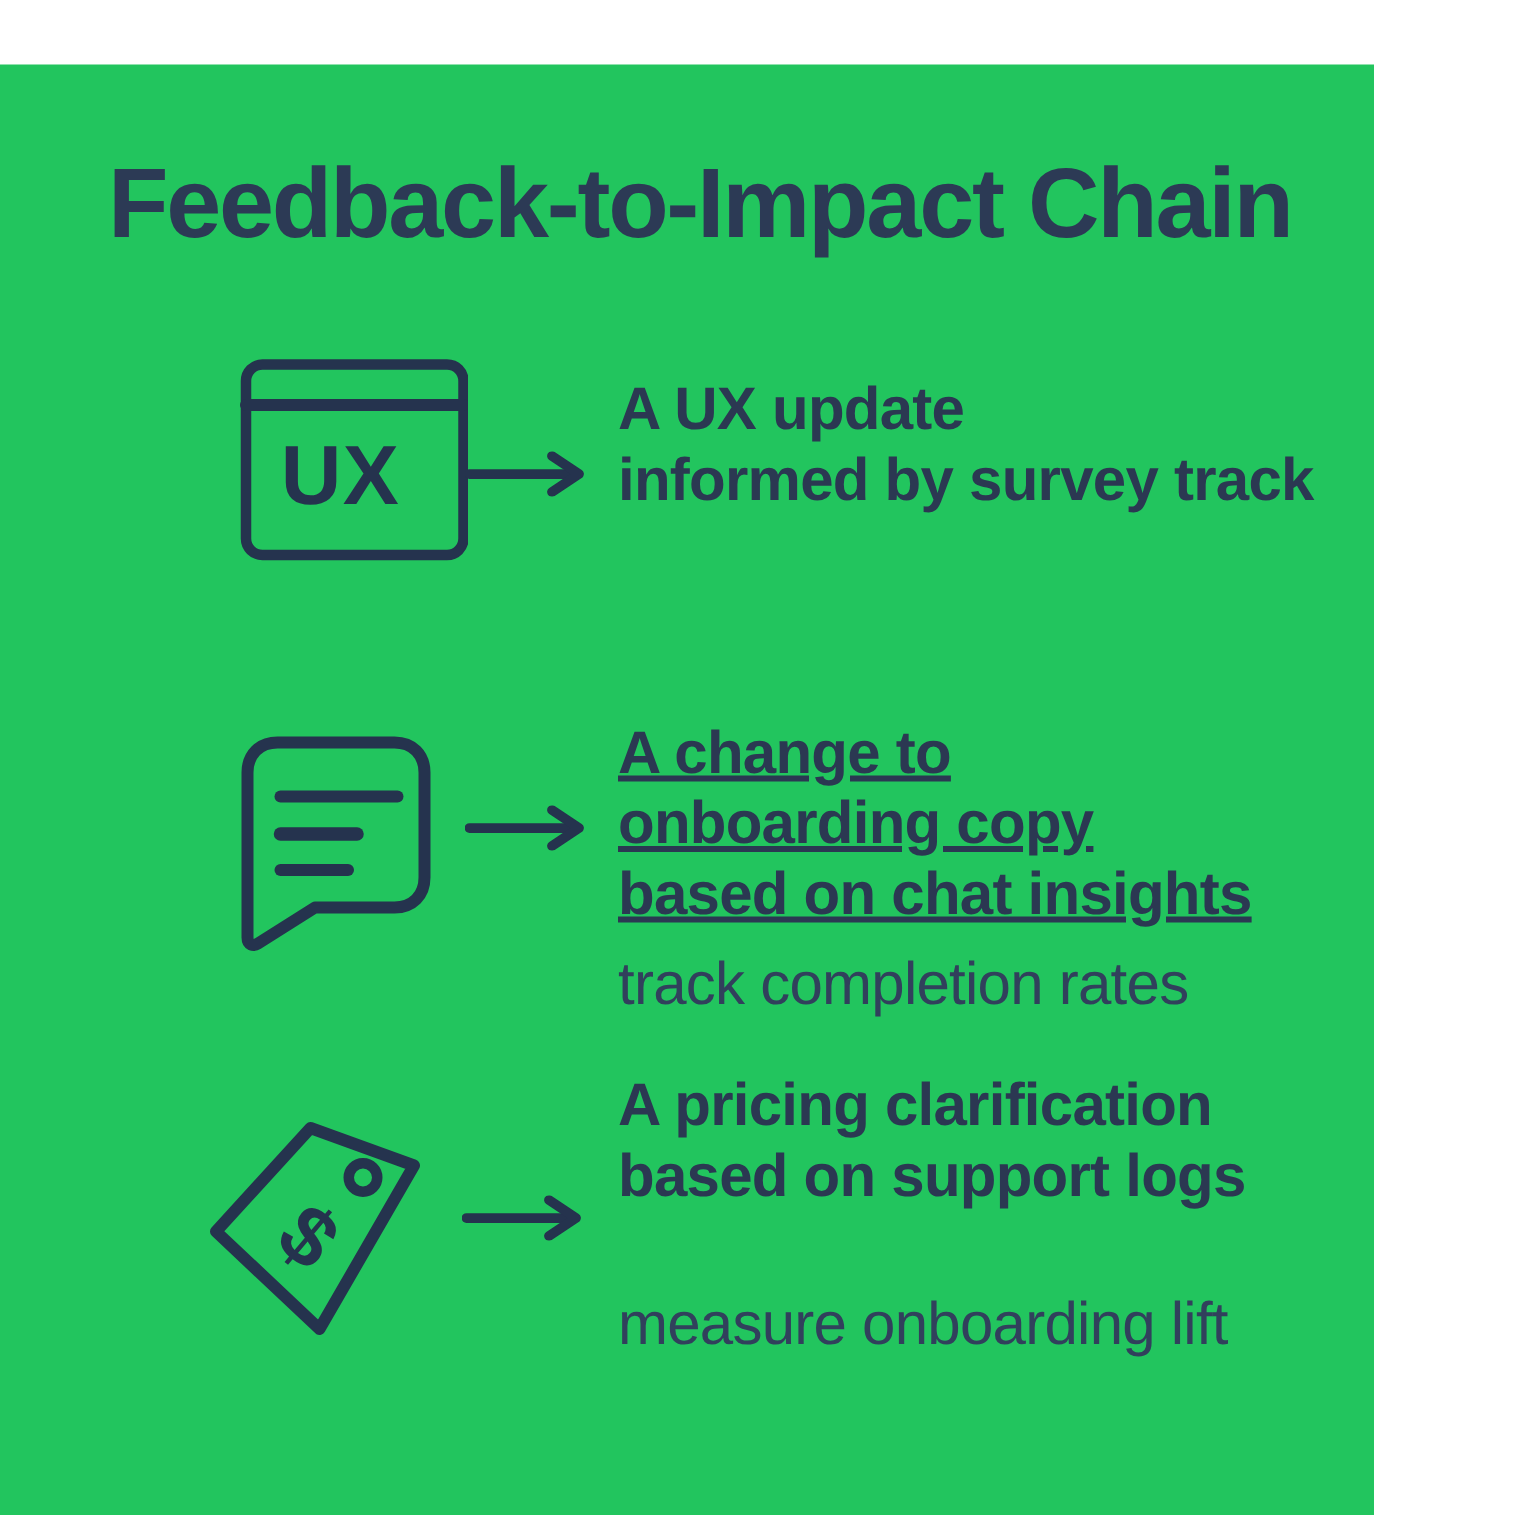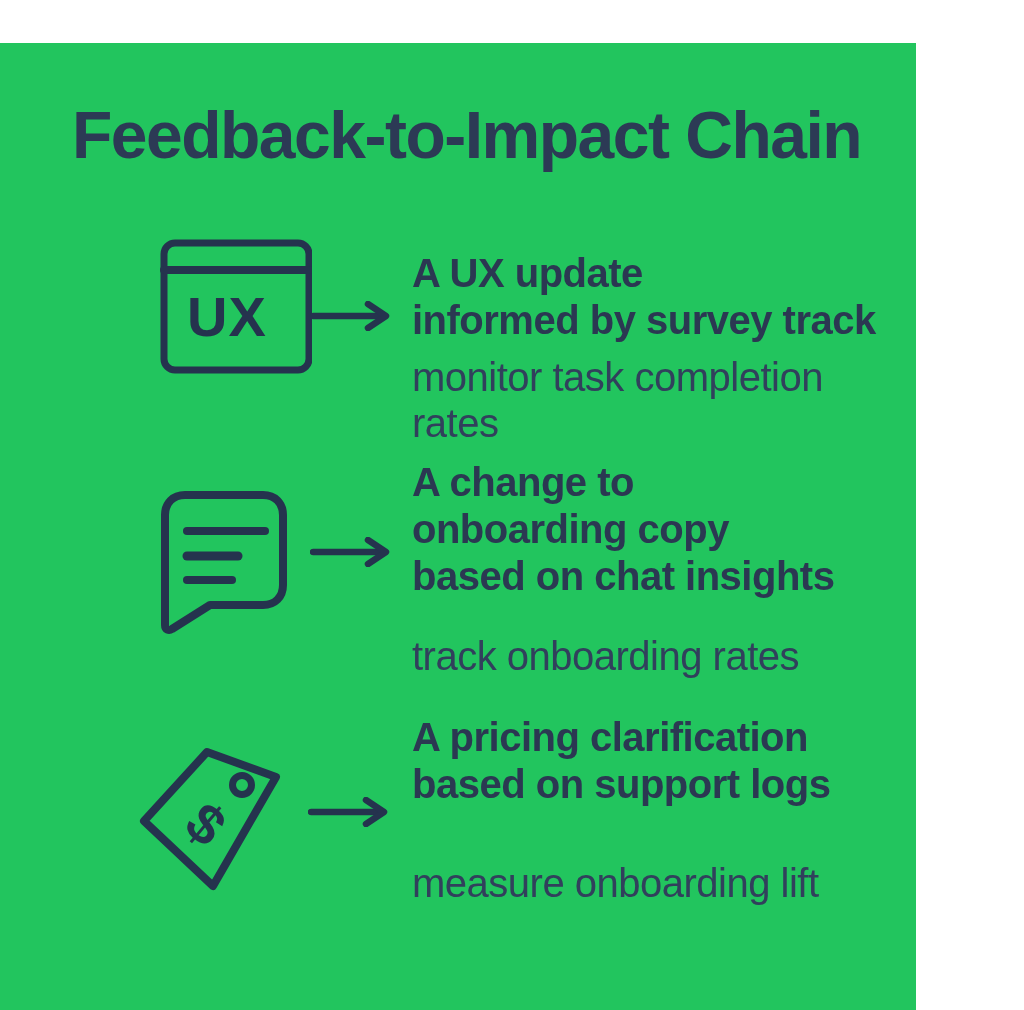--- a/index.html
+++ b/index.html
@@ -46,40 +46,39 @@
     </svg>
   </div>
   <div class="arrow" style="left:310px;top:258px;">
     <svg width="90" height="30" viewBox="0 0 90 30">
       <line class="stroke" x1="3" y1="15" x2="74" y2="15" stroke-width="6.5"></line>
       <polyline class="stroke" points="58,3 76,15 58,27" stroke-width="6.5"></polyline>
     </svg>
   </div>
   <p class="main-text" style="top:207px;">A UX update
 informed by survey track</p>
-  <p class="metric-text" style="top:311px;">monitor task completion rates</p>
 
   <div class="icon" style="left:158px;top:446px;">
     <svg width="135" height="150" viewBox="0 0 135 150">
       <path class="stroke" stroke-width="8" d="M27 6 H105 C117 6 125 14 125 26 V96 C125 108 117 116 105 116 H52 L14 140 C11 142 7 141 7 136 V26 C7 14 15 6 27 6 Z"></path>
       <line class="stroke" x1="29" y1="42" x2="107" y2="42" stroke-width="8"></line>
       <line class="stroke" x1="29" y1="67" x2="80" y2="67" stroke-width="9"></line>
       <line class="stroke" x1="29" y1="91" x2="74" y2="91" stroke-width="8"></line>
     </svg>
   </div>
   <div class="arrow" style="left:310px;top:494px;">
     <svg width="90" height="30" viewBox="0 0 90 30">
       <line class="stroke" x1="3" y1="15" x2="74" y2="15" stroke-width="6.5"></line>
       <polyline class="stroke" points="58,3 76,15 58,27" stroke-width="6.5"></polyline>
     </svg>
   </div>
-  <p class="main-text" style="top:416px;">A change to
+  <p class="main-text" style="top:436px;text-decoration:underline;">A change to
 onboarding copy
 based on chat insights</p>
-  <p class="metric-text" style="top:590px;">track onboarding rates</p>
+  <p class="metric-text" style="top:590px;">track completion rates</p>
 
   <div class="icon" style="left:130px;top:695px;">
     <svg width="160" height="160" viewBox="0 0 160 160">
       <path class="stroke" stroke-width="8" d="M16 82 L72 17 C74 15 77 14 80 15 L141 35 C144 36 146 39 146 42 L143 44 L87 145 C85 148 81 149 79 147 L16 88 C14 86 14 84 16 82 Z" transform="translate(0,0)" opacity="0"></path>
       <path class="stroke" stroke-width="8" d="M14 83 L77 14 L146 39 L83 148 Z"></path>
       <circle class="stroke" cx="112" cy="47" r="9.5" stroke-width="7"></circle>
       <text x="76" y="86" text-anchor="middle" dominant-baseline="central" font-size="56" font-weight="700" fill="#25334e" transform="rotate(40 76 86)">$</text>
     </svg>
   </div>
   <div class="arrow" style="left:308px;top:754px;">

